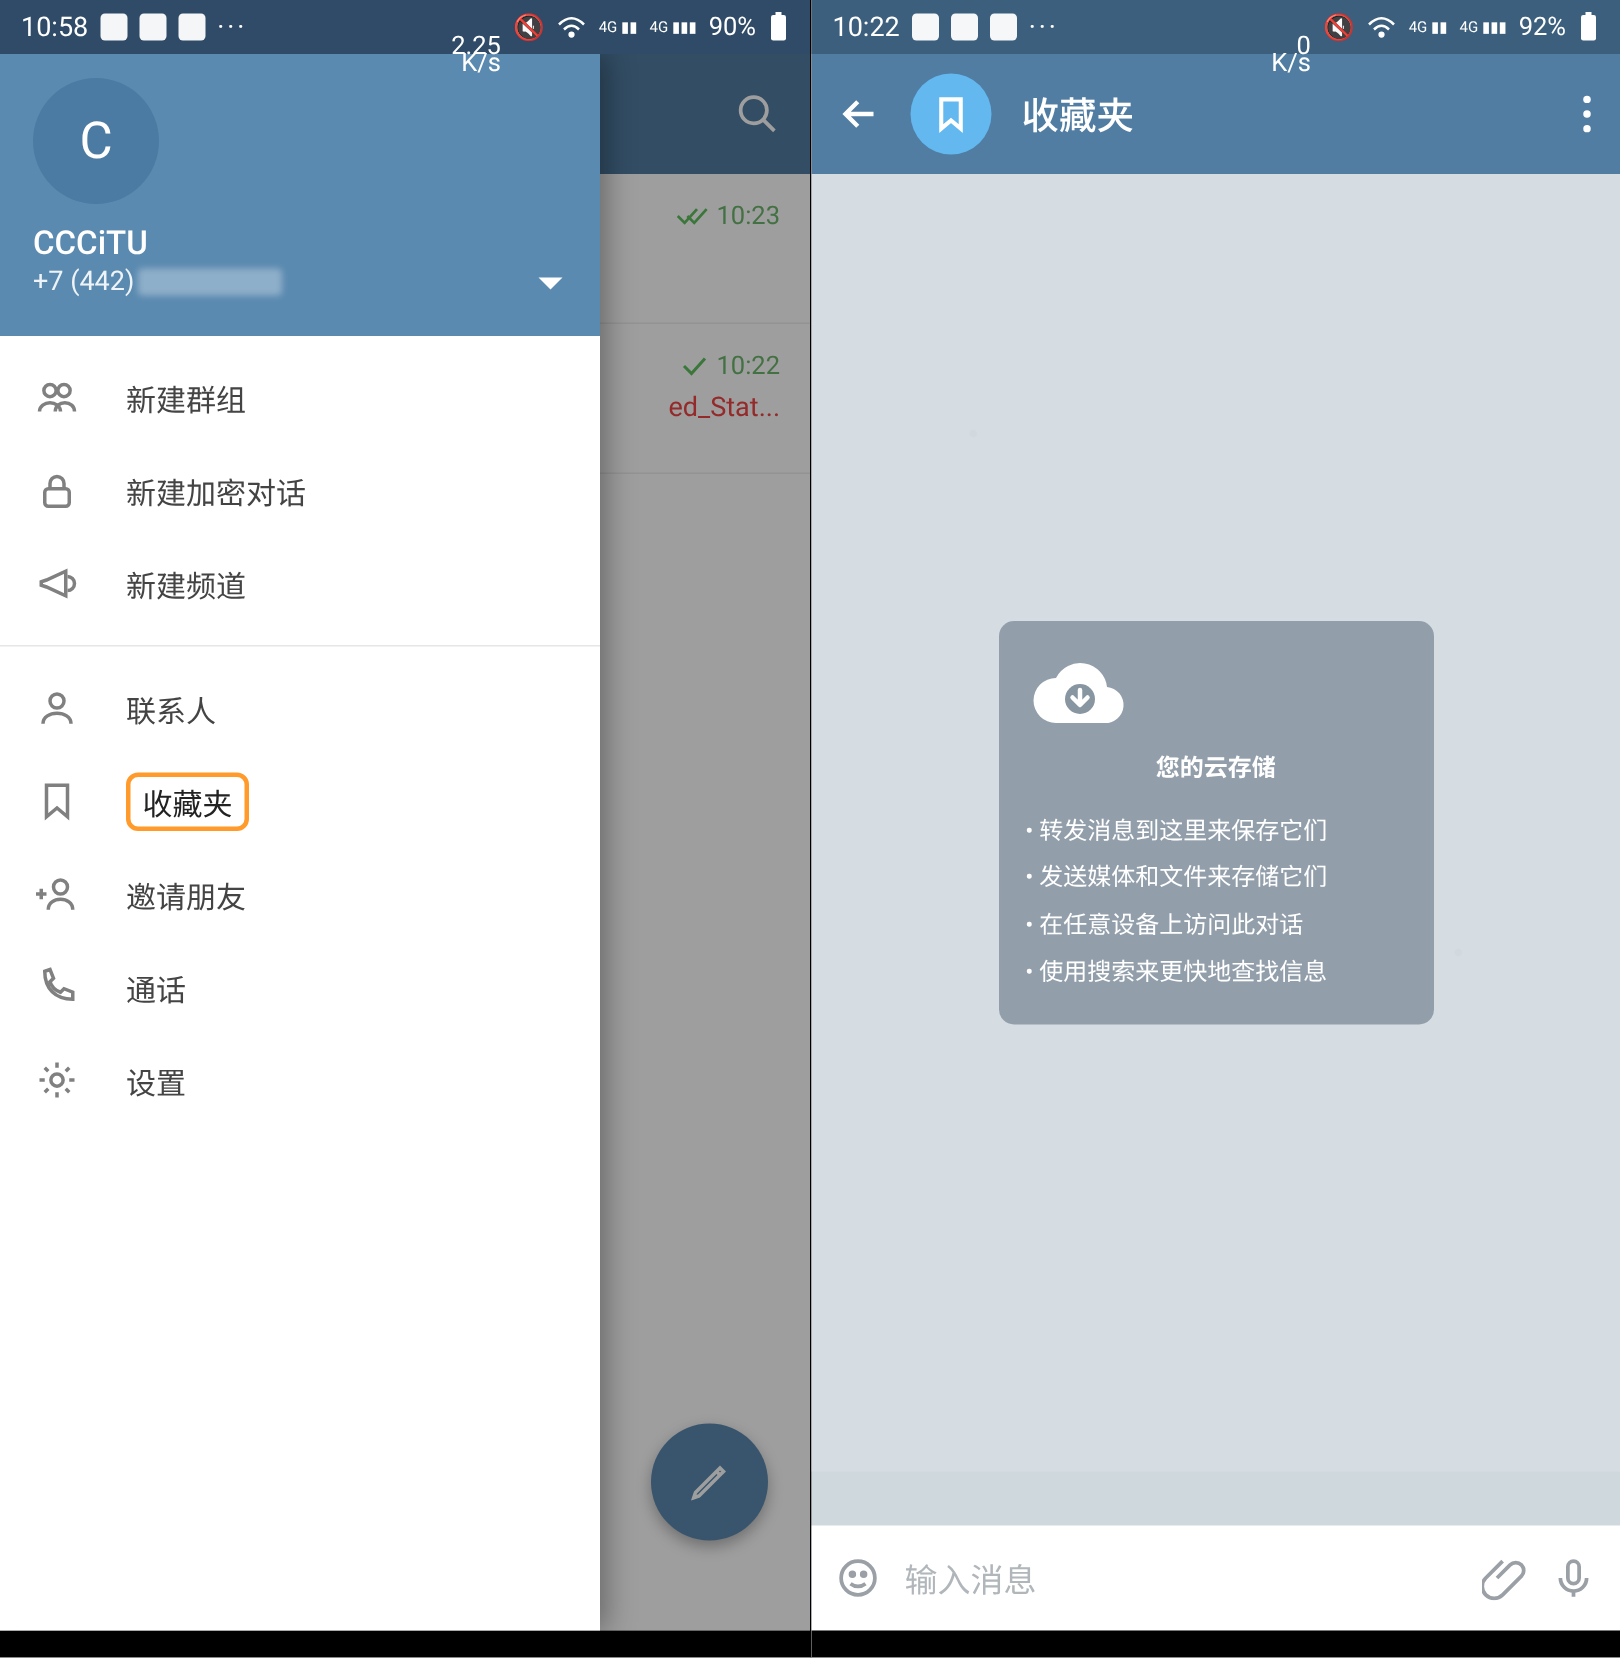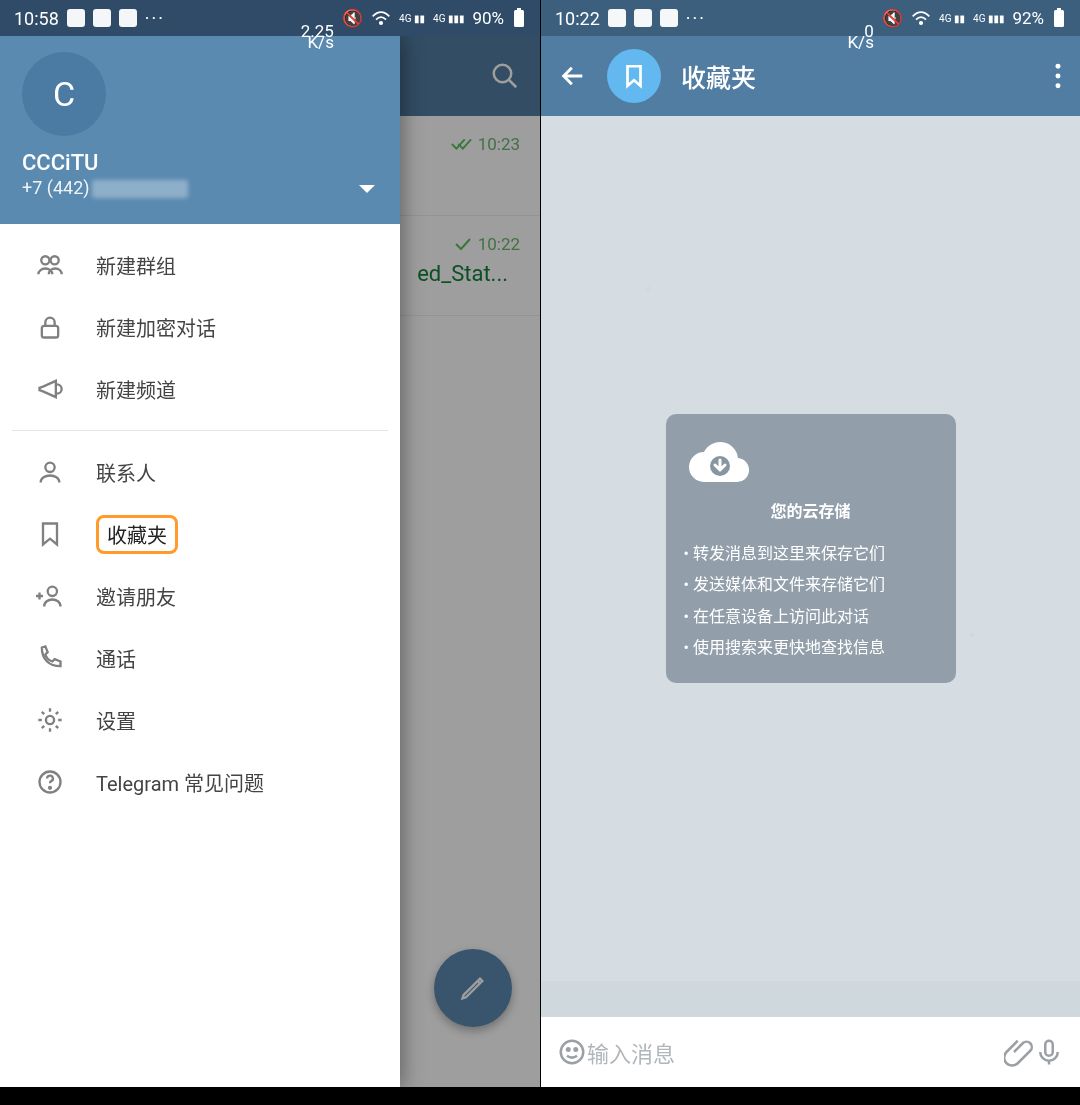--- a/index.html
+++ b/index.html
@@ -16,32 +16,32 @@
   .sb-right span { font-size:17px; }
   .sb-ks { font-size:10px; line-height:9px; text-align:right;margin-top:40px; }
 
   
   .left-app { position:absolute; top:36px; bottom:18px; left:0; right:0; background:#fff; }
   .left-header { height:80px; background:#517da2; display:flex; align-items:center; justify-content:flex-end; padding:0 20px; }
   .search-ico { color:#fff; }
   .chat-list { background:#fff; }
   .chat-row { height:100px; border-bottom:1px solid #eee; display:flex; align-items:center; padding:0 20px; position:relative; }
   .chat-time { position:absolute; right:20px; top:18px; color:#6fb76f; font-size:17px; display:flex; gap:6px; align-items:center; }
-  .chat-snippet { position:absolute; right:32px; top:45px; color:#15803d; font-size:22px; }
+  .chat-snippet { position:absolute; right:20px; top:45px; color:#ef4444; font-size:18px; }
   .fab { position:absolute; right:28px; bottom:60px; width:78px; height:78px; border-radius:50%; background:#5b8ab0; display:flex; align-items:center; justify-content:center; color:#fff; box-shadow:0 4px 10px rgba(0,0,0,.3); }
 
   .scrim { position:absolute; inset:36px 0 18px 0; background:rgba(0,0,0,.38); z-index:40; }
   .drawer { position:absolute; top:36px; bottom:18px; left:0; width:400px; background:#fff; z-index:45; box-shadow:4px 0 18px rgba(0,0,0,.35); display:flex; flex-direction:column; }
   .drawer-header { height:188px; background:#5b8ab0; padding:16px 22px 14px 22px; color:#fff; position:relative; }
   .avatar { width:84px; height:84px; border-radius:50%; background:#4b7ba2; display:flex; align-items:center; justify-content:center; font-size:34px; color:#fff; }
   .acct-name { margin-top:14px; font-size:22px; font-weight:500; }
   .acct-phone { font-size:18px; opacity:.9; margin-top:2px; }
   .phone-blur { display:inline-block; vertical-align:middle; width:96px; height:18px; background:rgba(255,255,255,.35); border-radius:3px; filter:blur(2px); margin-left:2px; }
   .dropdown-caret { position:absolute; right:24px; bottom:28px; }
-  .drawer-list { padding:10px 12px; }
+  .drawer-list { padding:10px 0; }
   .dsep { height:1px; background:#e6e6e6; margin:10px 0; }
   .ditem { height:62px; display:flex; align-items:center; padding:0 24px; gap:32px; color:#444; font-size:20px; cursor:pointer; }
   .ditem .di-ico { width:28px; height:28px; color:#7a7a7a; flex-shrink:0; }
   .hl { border:3px solid #ff9a2b; border-radius:8px; padding:2px 8px; color:#222; }
 
   
   .right-app { position:absolute; top:36px; bottom:18px; left:0; right:0; background:#cfd8dc; display:flex; flex-direction:column; }
   .r-header { height:80px; background:#517da2; display:flex; align-items:center; padding:0 18px; gap:20px; color:#fff; }
   .r-avatar { width:54px; height:54px; border-radius:50%; background:#62b8ef; display:flex; align-items:center; justify-content:center; }
   .r-title { font-size:25px; font-weight:500; flex:1; }
@@ -49,21 +49,21 @@
   .r-body { flex:1; position:relative; background: #d5dde3;
             background-image:
               radial-gradient(circle at 20% 20%, rgba(0,0,0,.02) 2px, transparent 3px),
               radial-gradient(circle at 80% 60%, rgba(0,0,0,.02) 2px, transparent 3px);
             display:flex; align-items:center; justify-content:center; }
   .cloud-card { width:290px; background:rgba(120,135,150,.72); color:#fff; border-radius:10px; padding:22px 18px 20px 18px; text-align:center; }
   .cloud-ico { margin:0 auto 12px auto; }
   .cloud-title { font-size:16px; font-weight:600; margin-bottom:16px; }
   .cloud-list { text-align:left; list-style:none; font-size:16px; line-height:1.95; }
   .cloud-list li::before { content:"• "; }
-  .r-input { height:70px; background:#fff; display:flex; align-items:center; padding:0 16px; color:#9aa0a6;margin-top:36px; }
+  .r-input { height:70px; background:#fff; display:flex; align-items:center; padding:0 16px; gap:16px; color:#9aa0a6;margin-top:36px; }
   .r-input .placeholder { flex:1; font-size:22px; color:#b0b6ba; }
 
   .navbar { position:absolute; bottom:0; left:0; right:0; height:18px; background:#000; }
   .right .statusbar { background:#3c5f7d; }
 
   svg { display:block; }
 </style>
 </head>
 <body>
 
@@ -224,30 +224,20 @@
         </div>
         <div class="ditem">
           <span class="di-ico">
             <svg width="28" height="28" viewBox="0 0 24 24" fill="none" stroke="#808080" stroke-width="2">
                 <circle cx="12" cy="12" r="3.5"></circle>
                 <path d="M12 2v3M12 19v3M2 12h3M19 12h3M5 5l2 2M17 17l2 2M19 5l-2 2M5 19l2-2"></path>
               </svg>
           </span>
           <span>设置</span>
         </div>
-        <div class="ditem">
-          <span class="di-ico">
-            <svg width="28" height="28" viewBox="0 0 24 24" fill="none" stroke="#808080" stroke-width="2">
-                <circle cx="12" cy="12" r="9"></circle>
-                <path d="M9.5 9a2.5 2.5 0 1 1 3.5 2.3c-.9.4-1 1-1 1.7"></path>
-                <circle cx="12" cy="17" r="0.8" fill="#808080"></circle>
-              </svg>
-          </span>
-          <span>Telegram 常见问题</span>
-        </div>
       </div>
     </div>
 
     <div class="navbar"></div>
   </div>
 
   <div class="phone right">
     <div class="statusbar">
       <div class="sb-left">
         <span>10:22</span>

